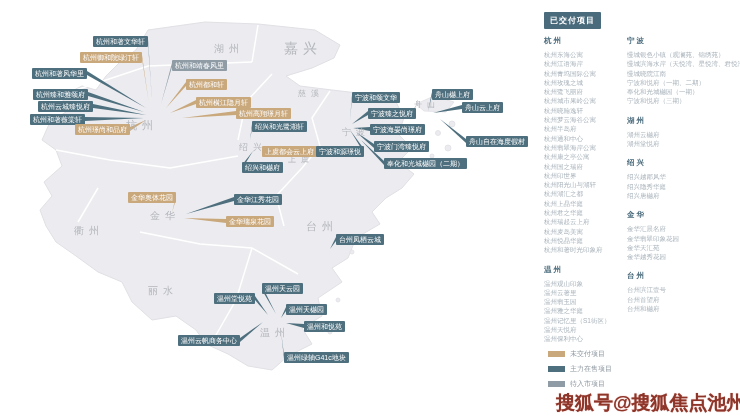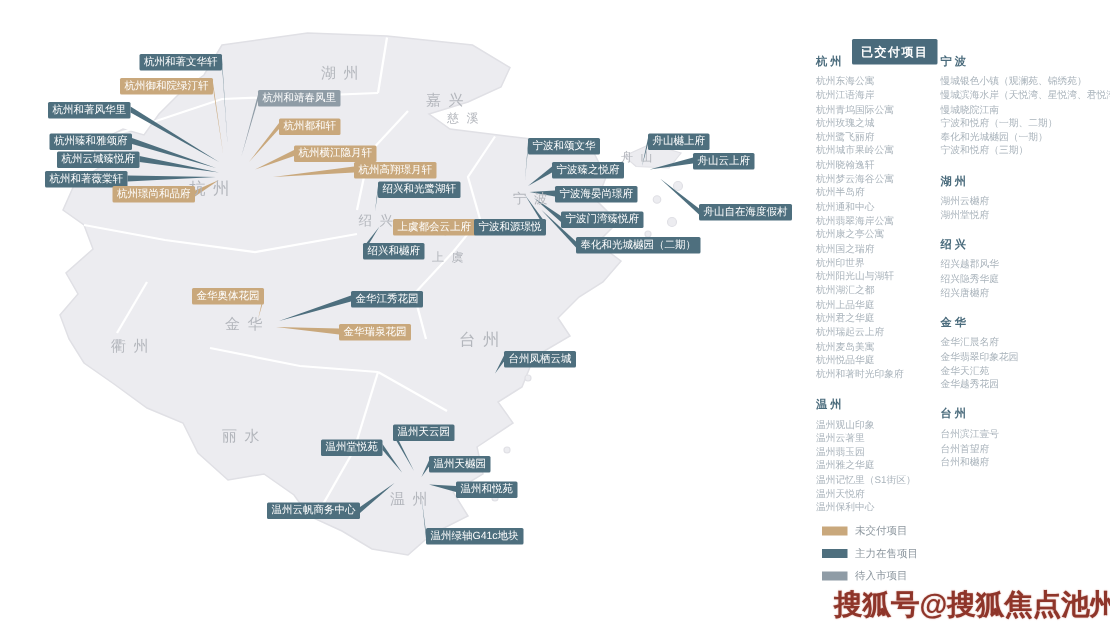--- a/index.html
+++ b/index.html
@@ -22,23 +22,23 @@
   #panel-col2{left:627px;width:112px;}
   .panel-section + .panel-section{margin-top:10px;}
   .panel-city{
     font-size:7.5px;font-weight:bold;color:#4a6b7c;letter-spacing:2px;
     margin-bottom:4px;
   }
   .panel-item{
     font-size:6.5px;line-height:9.3px;color:#a9b3bb;white-space:nowrap;
   }
   .badge{
-    position:absolute;left:544px;top:26px;z-index:3;
+    position:absolute;left:544px;top:12px;z-index:3;
     background:#4a6b7c;color:#fff;font-size:8px;font-weight:bold;
-    padding:3px 6px;letter-spacing:1px;border-radius:1px;margin-left:24px;
+    padding:3px 6px;letter-spacing:1px;border-radius:1px;
   }
   .legend{position:absolute;left:548px;top:349px;z-index:3;}
   .legend-row{display:flex;align-items:center;margin-bottom:5px;}
   .legend-swatch{width:17px;height:6px;margin-right:5px;}
   .legend-label{font-size:7px;color:#8d979f;}
   .watermark{
     position:absolute;left:556px;top:390px;z-index:5;
     font-size:19px;font-weight:bold;color:#8e352a;
     letter-spacing:0px;white-space:nowrap;
     text-shadow:0 0 1px #c77d70;
@@ -114,26 +114,26 @@
       <polygon points="255,296 255,300 268,315" fill="#4e6f7e"></polygon>
       <polygon points="286,307 286,311 281,318" fill="#4e6f7e"></polygon>
       <polygon points="304,324 304,328 286,323" fill="#4e6f7e"></polygon>
       <polygon points="240,338 240,342 263,322" fill="#4e6f7e"></polygon>
       <polygon points="284,355 284,359 281,331" fill="#4e6f7e"></polygon>
     </g>
 </svg>
 
 <div id="city-layer">
     <div class="city-label" style="left: 214px; top: 42px; font-size: 10px;">湖州</div>
-    <div class="city-label" style="left: 284px; top: 40px; font-size: 10px; margin-top: 20px;">嘉兴</div>
+    <div class="city-label" style="left: 284px; top: 40px; font-size: 14px;">嘉兴</div>
     <div class="city-label" style="left: 126px; top: 118px; font-size: 11px;">杭州</div>
-    <div class="city-label" style="left: 298px; top: 73px; font-size: 8px; font-family: Liberation Serif, serif;">慈溪</div>
+    <div class="city-label" style="left: 298px; top: 88px; font-size: 8px; font-family: Liberation Serif, serif;">慈溪</div>
     <div class="city-label" style="left: 342px; top: 126px; font-size: 9px;">宁波</div>
     <div class="city-label" style="left: 239px; top: 141px; font-size: 9px;">绍兴</div>
-    <div class="city-label" style="left: 288px; top: 154px; font-size: 8px; margin-top: 12px;">上虞</div>
+    <div class="city-label" style="left: 288px; top: 154px; font-size: 8px;">上虞</div>
     <div class="city-label" style="left: 414px; top: 99px; font-size: 8px;">舟山</div>
     <div class="city-label" style="left: 150px; top: 209px; font-size: 10px;">金华</div>
     <div class="city-label" style="left: 74px; top: 224px; font-size: 10px;">衢州</div>
     <div class="city-label" style="left: 306px; top: 219px; font-size: 11px;">台州</div>
     <div class="city-label" style="left: 148px; top: 284px; font-size: 10px;">丽水</div>
     <div class="city-label" style="left: 260px; top: 326px; font-size: 10px;">温州</div>
   </div>
 <div id="label-layer">
     <div class="map-label" style="left: 93px; top: 36px; background: rgb(78, 111, 126);">杭州和著文华轩</div>
     <div class="map-label" style="left: 80px; top: 52px; background: rgb(201, 168, 124);">杭州御和院绿汀轩</div>

